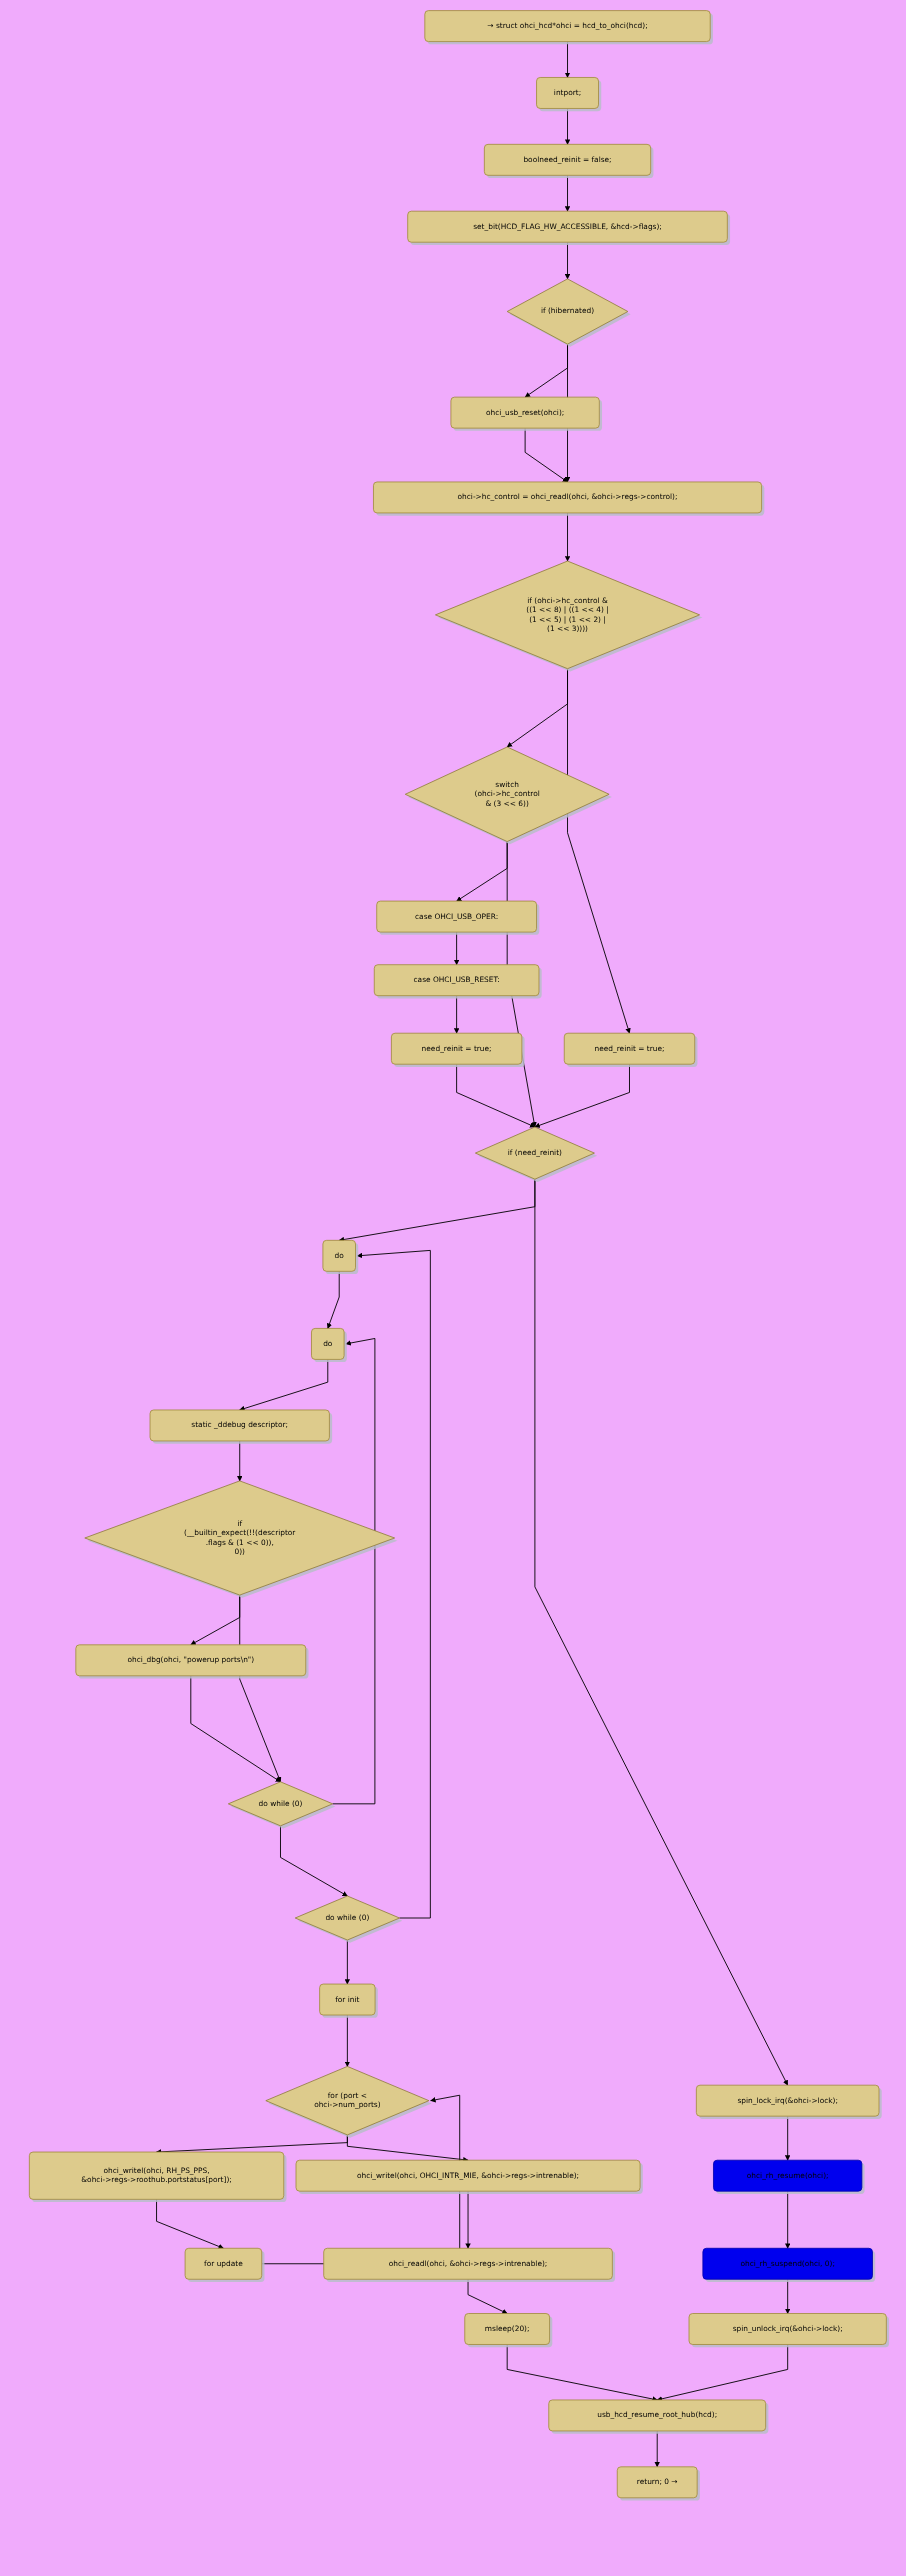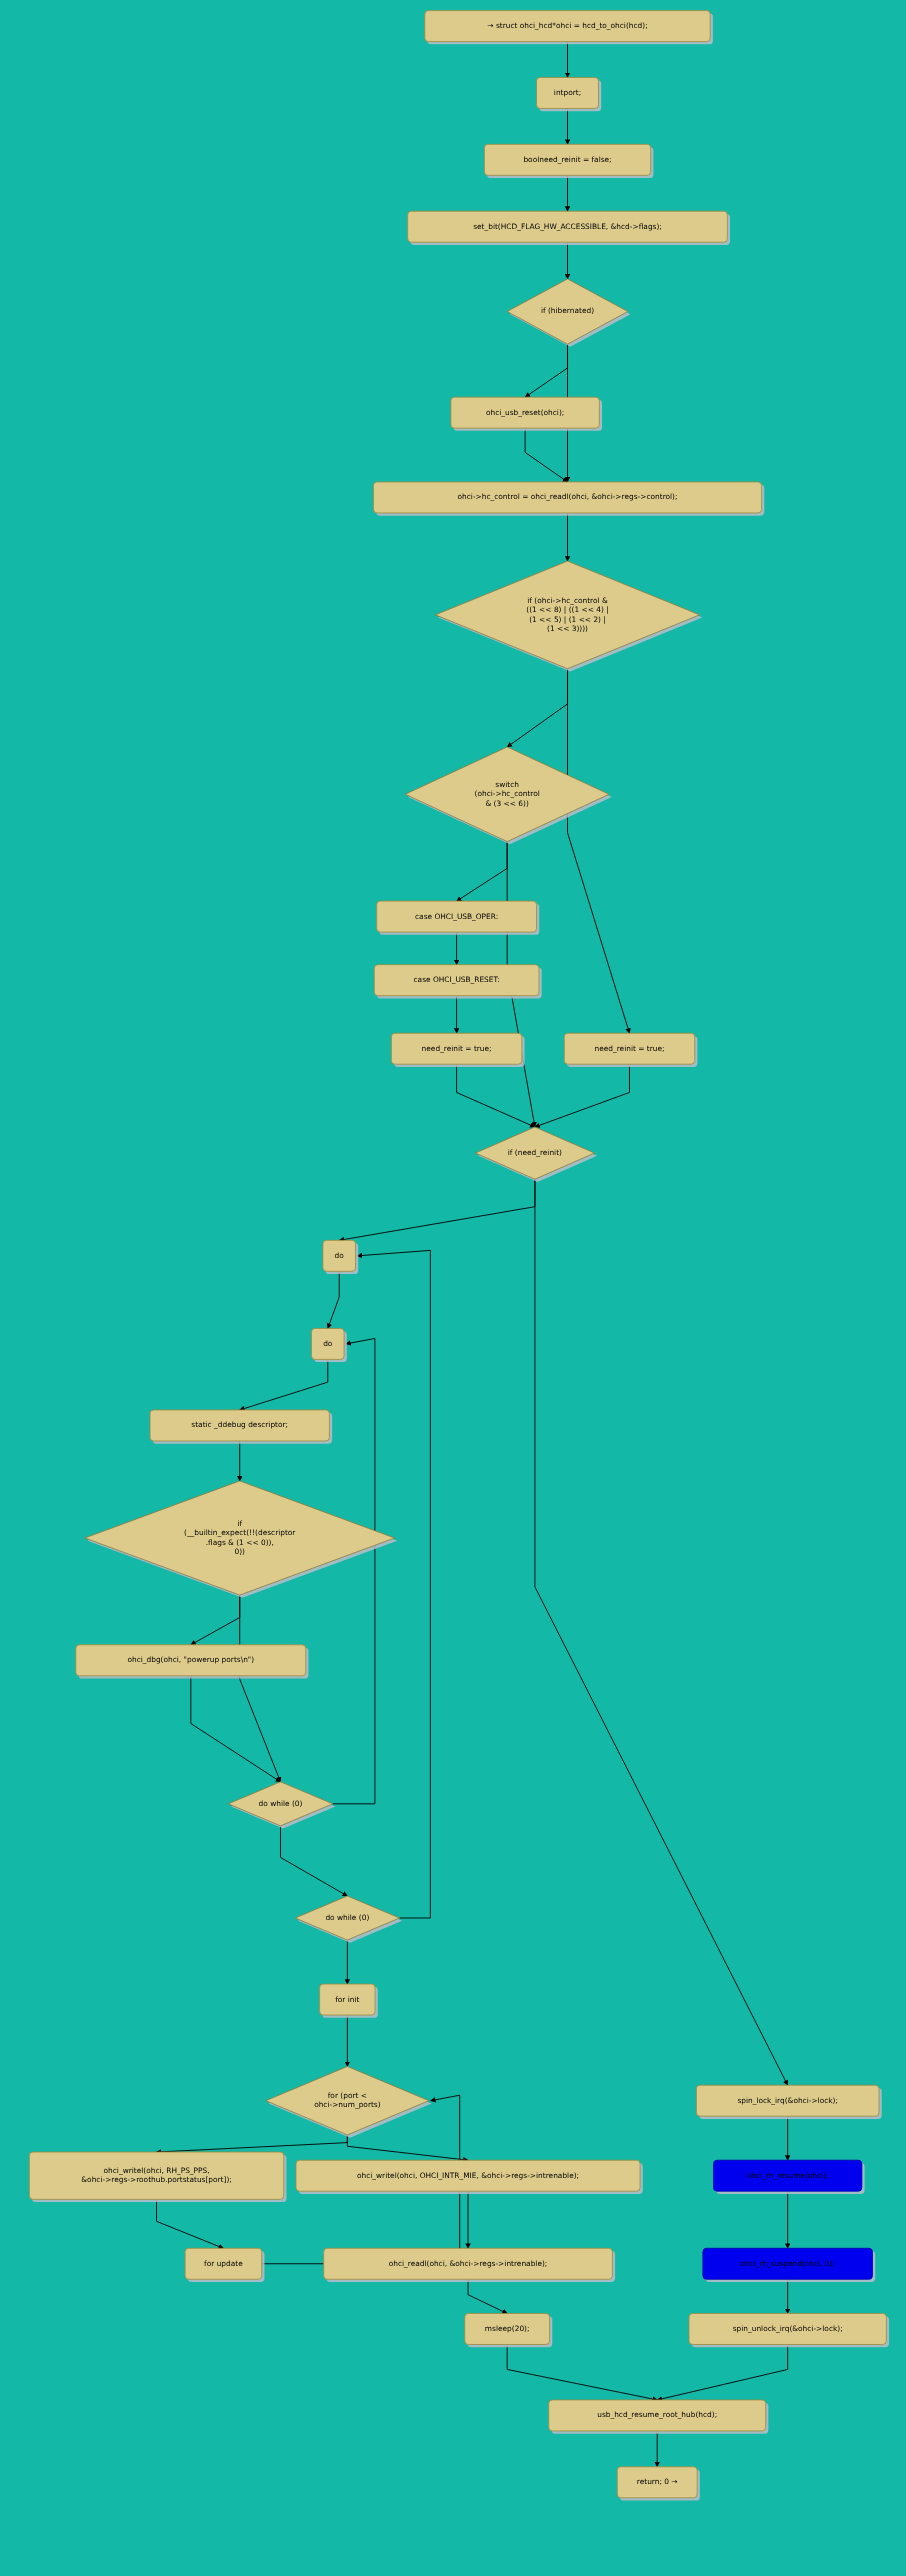--- a/index.html
+++ b/index.html
@@ -5,21 +5,21 @@
 <style>
   html, body {
     margin: 0; padding: 0;
     background: #ffffff;
     font-family: "DejaVu Sans", sans-serif;
   }
   #canvas-wrap {
     position: relative;
     width: 906px;
     height: 2576px;
-    background: #14b8a6;
+    background: #f0abfc;
     overflow: hidden;
   }
   svg#flow { display: block; width: 906px; height: 2576px; }
   .nodeText {
     font-family: "DejaVu Sans", sans-serif;
     font-size: 8.2px;
     fill: #000000;
     text-anchor: middle;
     dominant-baseline: middle;
     white-space: pre;

